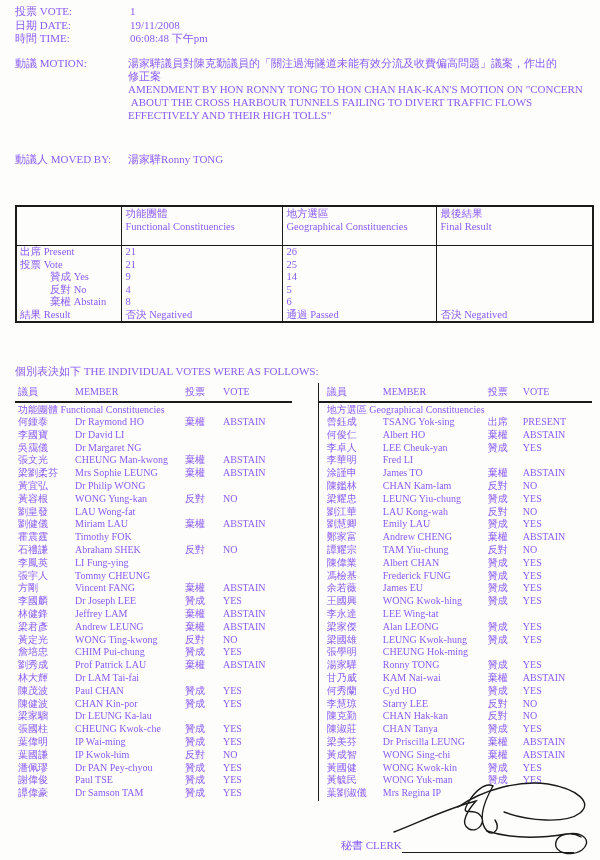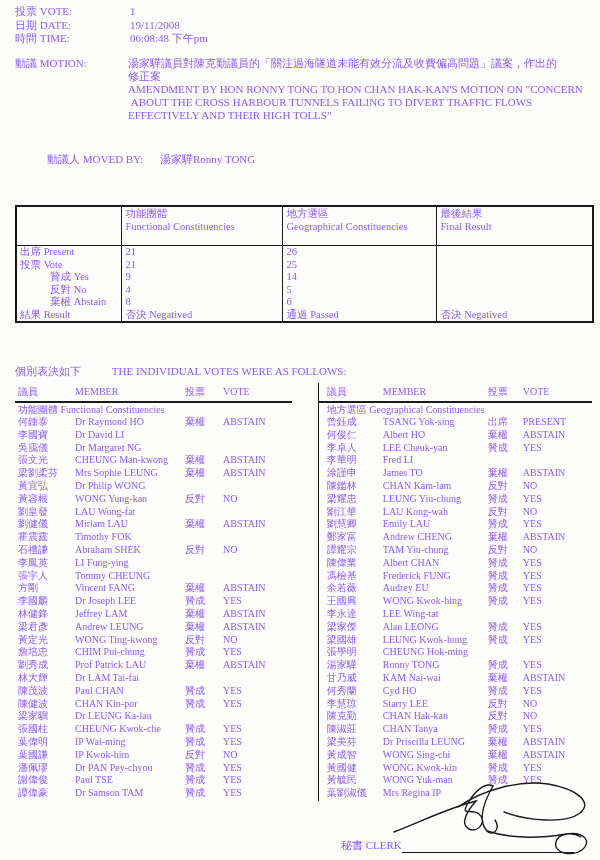--- a/index.html
+++ b/index.html
@@ -14,21 +14,21 @@
   .info-block{position:absolute; left:15px; top:5px;}
   .info-row{display:flex; font-size:11px; line-height:13.5px; white-space:nowrap;}
   .info-row .lbl{width:115px;}
   
   .motion-block{position:absolute; left:15px; top:57px; width:575px; display:flex;}
   .motion-block .lbl{width:113px; font-size:11px; line-height:13px; flex:none;}
   .motion-text{font-size:11px; line-height:13px; width:462px;}
   .motion-text div{white-space:pre-wrap;}
   
   .movedby{position:absolute; left:15px; top:152px; display:flex; font-size:11px;}
-  .movedby .lbl{width:113px; flex:none;margin-left:32px;}
+  .movedby .lbl{width:113px; flex:none;}
   
   table.summary{
     position:absolute; left:15px; top:205px; width:577px;
     border-collapse:collapse; table-layout:fixed;
     font-size:10.5px;
   }
   table.summary col.c0{width:105px;} table.summary col.c1{width:161px;}
   table.summary col.c2{width:154px;} table.summary col.c3{width:157px;}
   table.summary{border:2px solid #1a1a1a;}
   table.summary th{
@@ -38,21 +38,21 @@
   }
   table.summary th:first-child{border-left:none;}
   table.summary td{
     border-left:1.5px solid #1a1a1a;
     padding:0 4px; height:12.5px; line-height:12.5px; white-space:nowrap; overflow:hidden;
   }
   table.summary td:first-child{border-left:none; padding-left:3px;}
   table.summary td.indent{padding-left:33px;margin-left:21px;}
   
   .iv-heading{position:absolute; left:15px; top:364px; font-size:11px; white-space:nowrap;}
-  .iv-heading .en{margin-left:28px;}
+  .iv-heading .en{}
   .iv-table{
     position:absolute; left:15px; top:383px; width:577px; height:418px;
     display:flex; font-size:10px;gap:26px;
   }
   .iv-half{box-sizing:border-box;}
   .iv-left{width:290px; padding-left:3px;}
   .iv-right{width:287px; border-left:1.5px solid #1a1a1a; padding-left:8px;}
   .iv-header{
     display:grid; height:18px; line-height:18px; align-items:end;
     border-bottom:2px solid #1a1a1a; white-space:nowrap;
@@ -448,21 +448,21 @@
             <span>YES</span>
           </div>
           <div class="member-row">
             <span>馮檢基</span>
             <span>Frederick FUNG</span>
             <span>贊成</span>
             <span>YES</span>
           </div>
           <div class="member-row">
             <span>余若薇</span>
-            <span>Audrey EU</span>
+            <span>James EU</span>
             <span>贊成</span>
             <span>YES</span>
           </div>
           <div class="member-row">
             <span>王國興</span>
             <span>WONG Kwok-hing</span>
             <span>贊成</span>
             <span>YES</span>
           </div>
           <div class="member-row">

